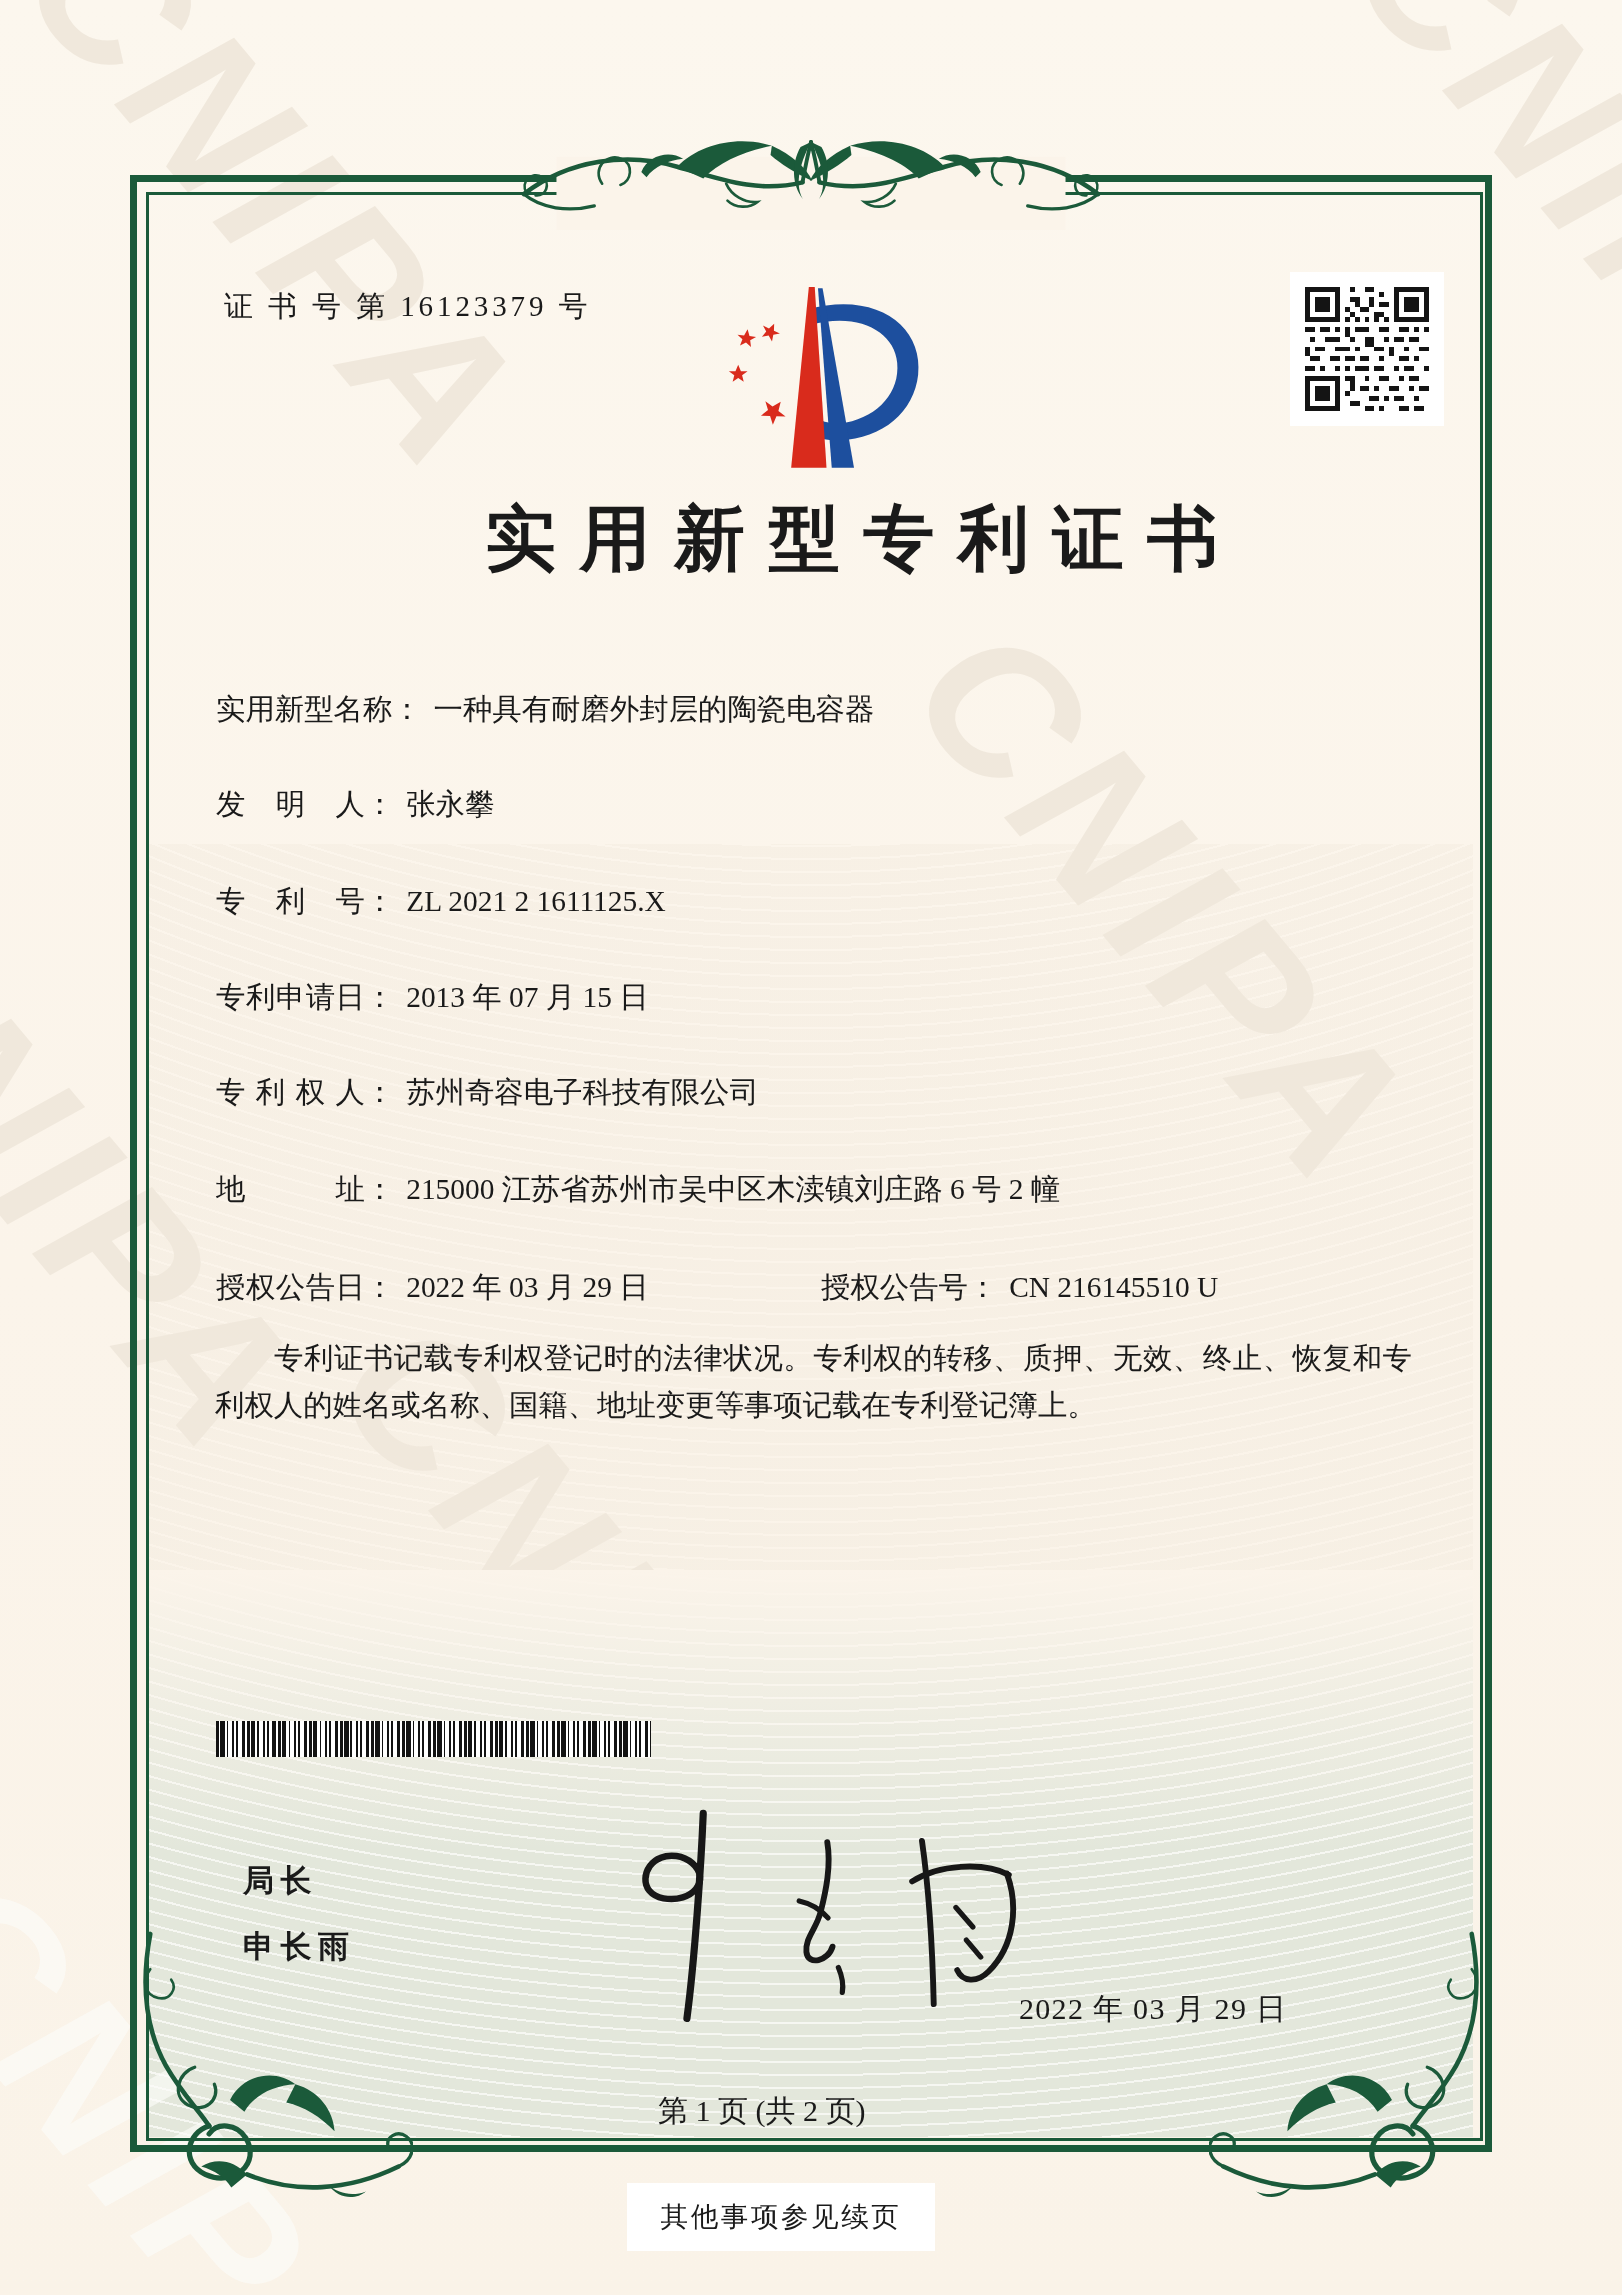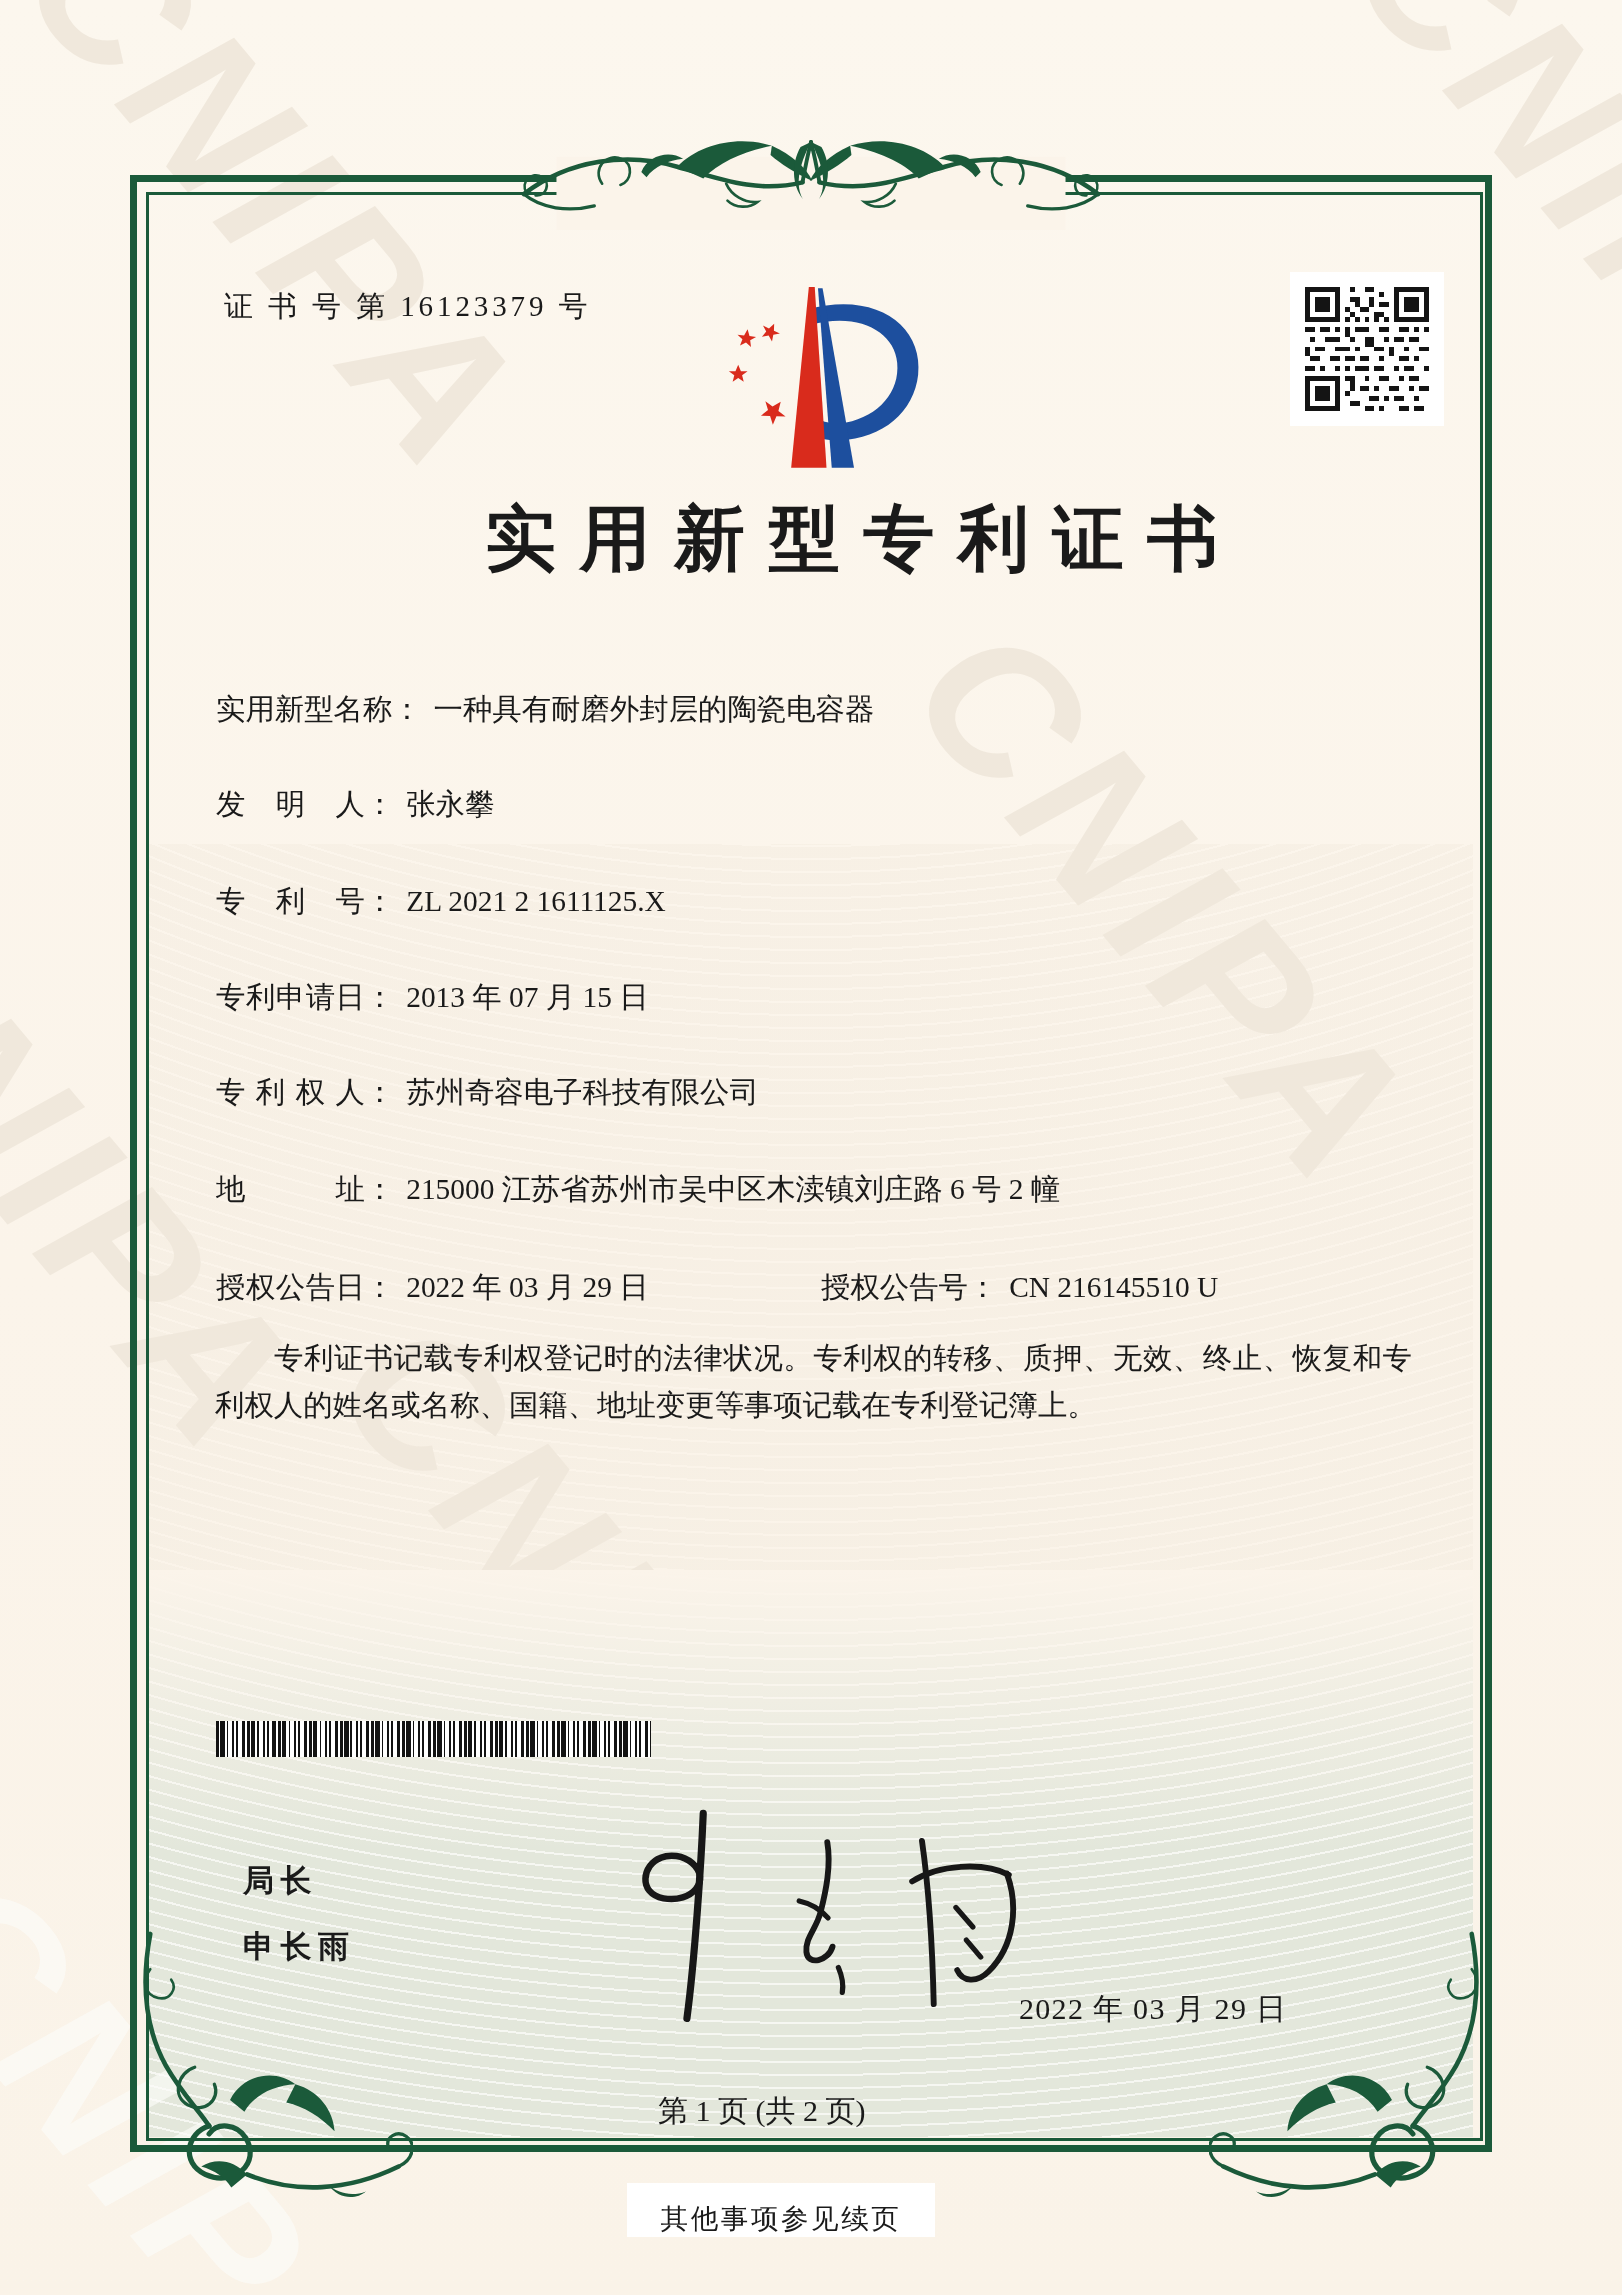--- a/index.html
+++ b/index.html
@@ -62,22 +62,22 @@
     background:repeating-linear-gradient(90deg,
       #121212 0 2.6px,#fff 2.6px 3.9px,#121212 3.9px 8.5px,#fff 8.5px 10.5px,
       #121212 10.5px 11.8px,#fff 11.8px 16.4px,#121212 16.4px 18.3px,#fff 18.3px 20px,
       #121212 20px 21.6px,#fff 21.6px 25.5px,#121212 25.5px 29px,#fff 29px 31px);}
   
   .signer-title{position:absolute;left:243px;top:1860px;font-size:31px;font-weight:700;letter-spacing:6.5px;}
   .signer-name{position:absolute;left:243px;top:1926px;font-size:31px;font-weight:700;letter-spacing:6.5px;}
   .signature{position:absolute;left:556px;top:1803px;width:523px;height:222px;}
   .issue-date{position:absolute;left:1019px;top:1989px;font-size:30px;letter-spacing:1.3px;}
   .pagefoot{position:absolute;left:658px;top:2091px;width:242px;text-align:left;font-size:30px;}
-  .note-strip{position:absolute;left:627px;top:2183px;width:308px;height:54px;background:#fff;
-              display:flex;align-items:flex-end;justify-content:center;}
+  .note-strip{position:absolute;left:627px;top:2183px;width:308px;height:68px;background:#fff;
+              display:flex;align-items:center;justify-content:center;}
   .note-strip span{font-size:27.5px;letter-spacing:2.6px;}
 </style>
 </head>
 <body>
 
 <div class="page">
 
   <div class="wm" style="left:-52px;top:79px;">CNIPA</div>
   <div class="wm" style="left:1276px;top:65px;">CNIPA</div>
   <div class="wm" style="left:838px;top:792px;">CNIPA</div>

